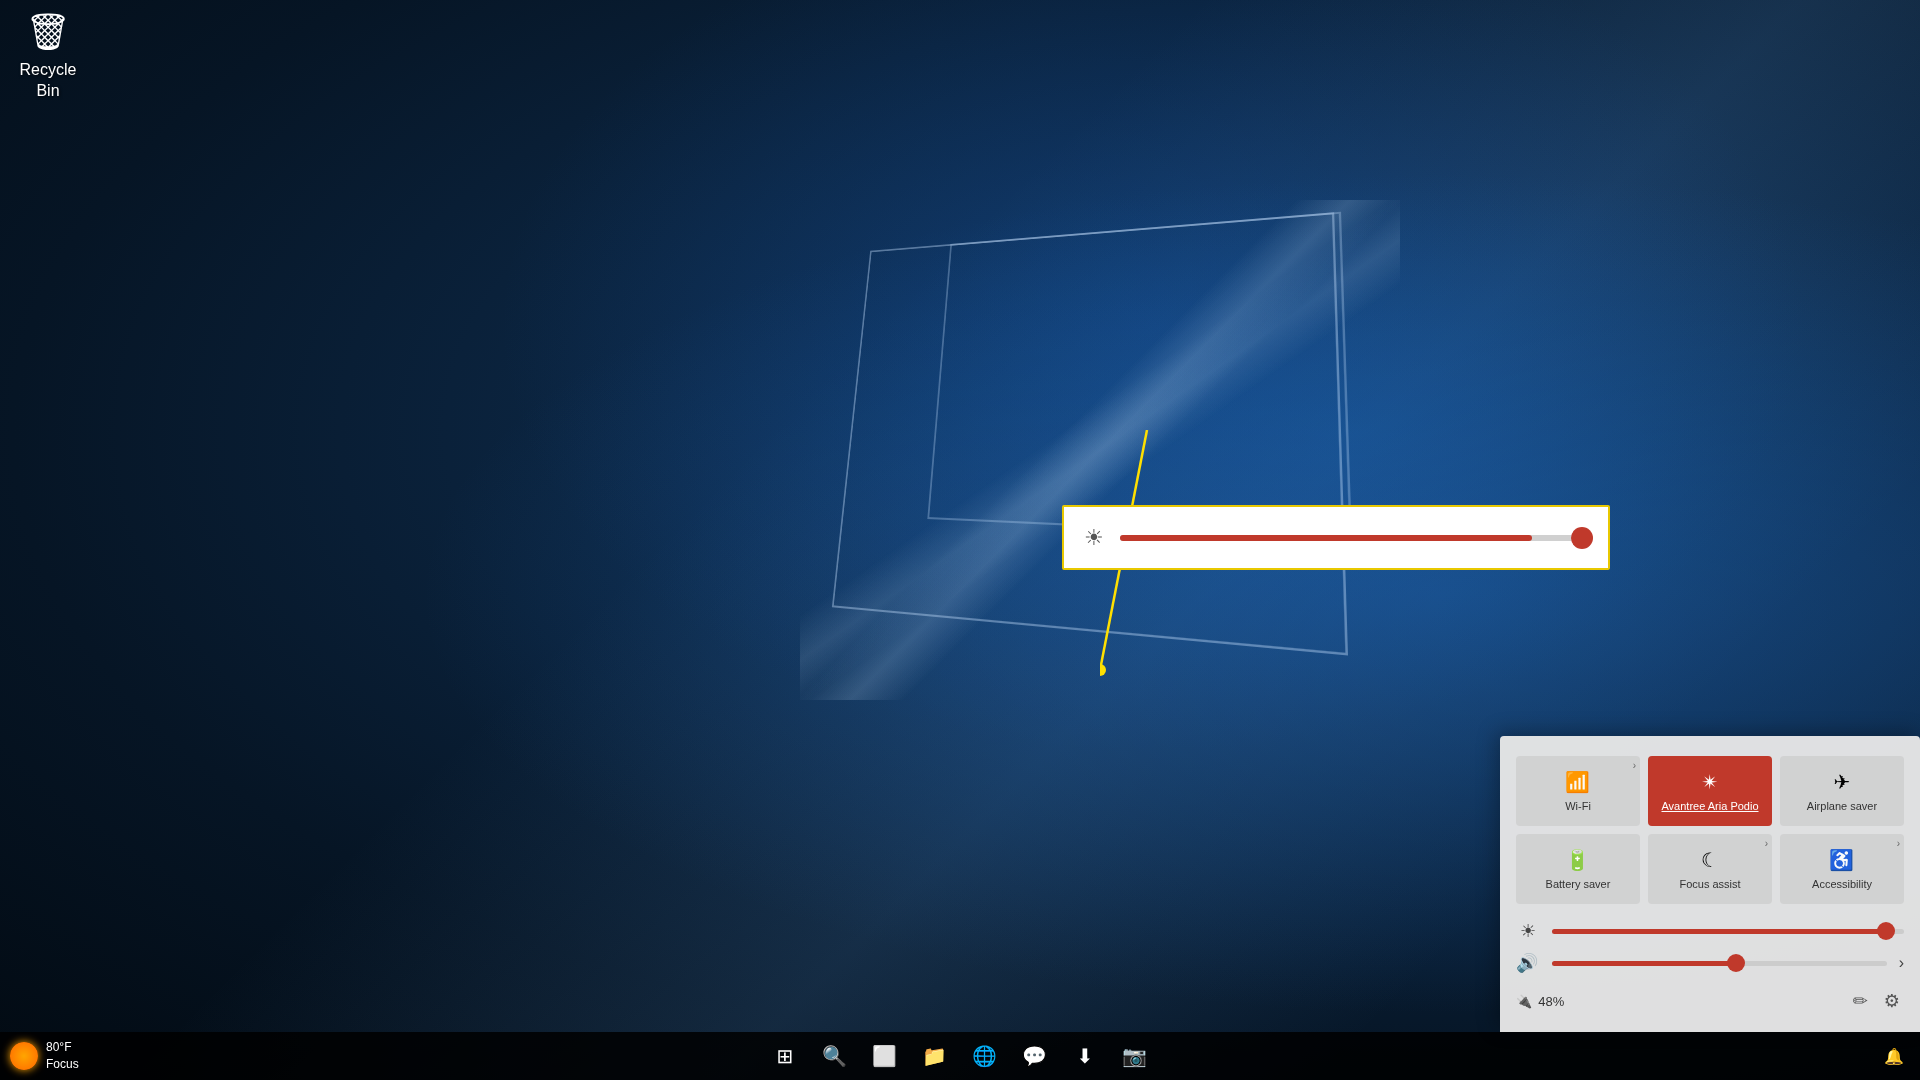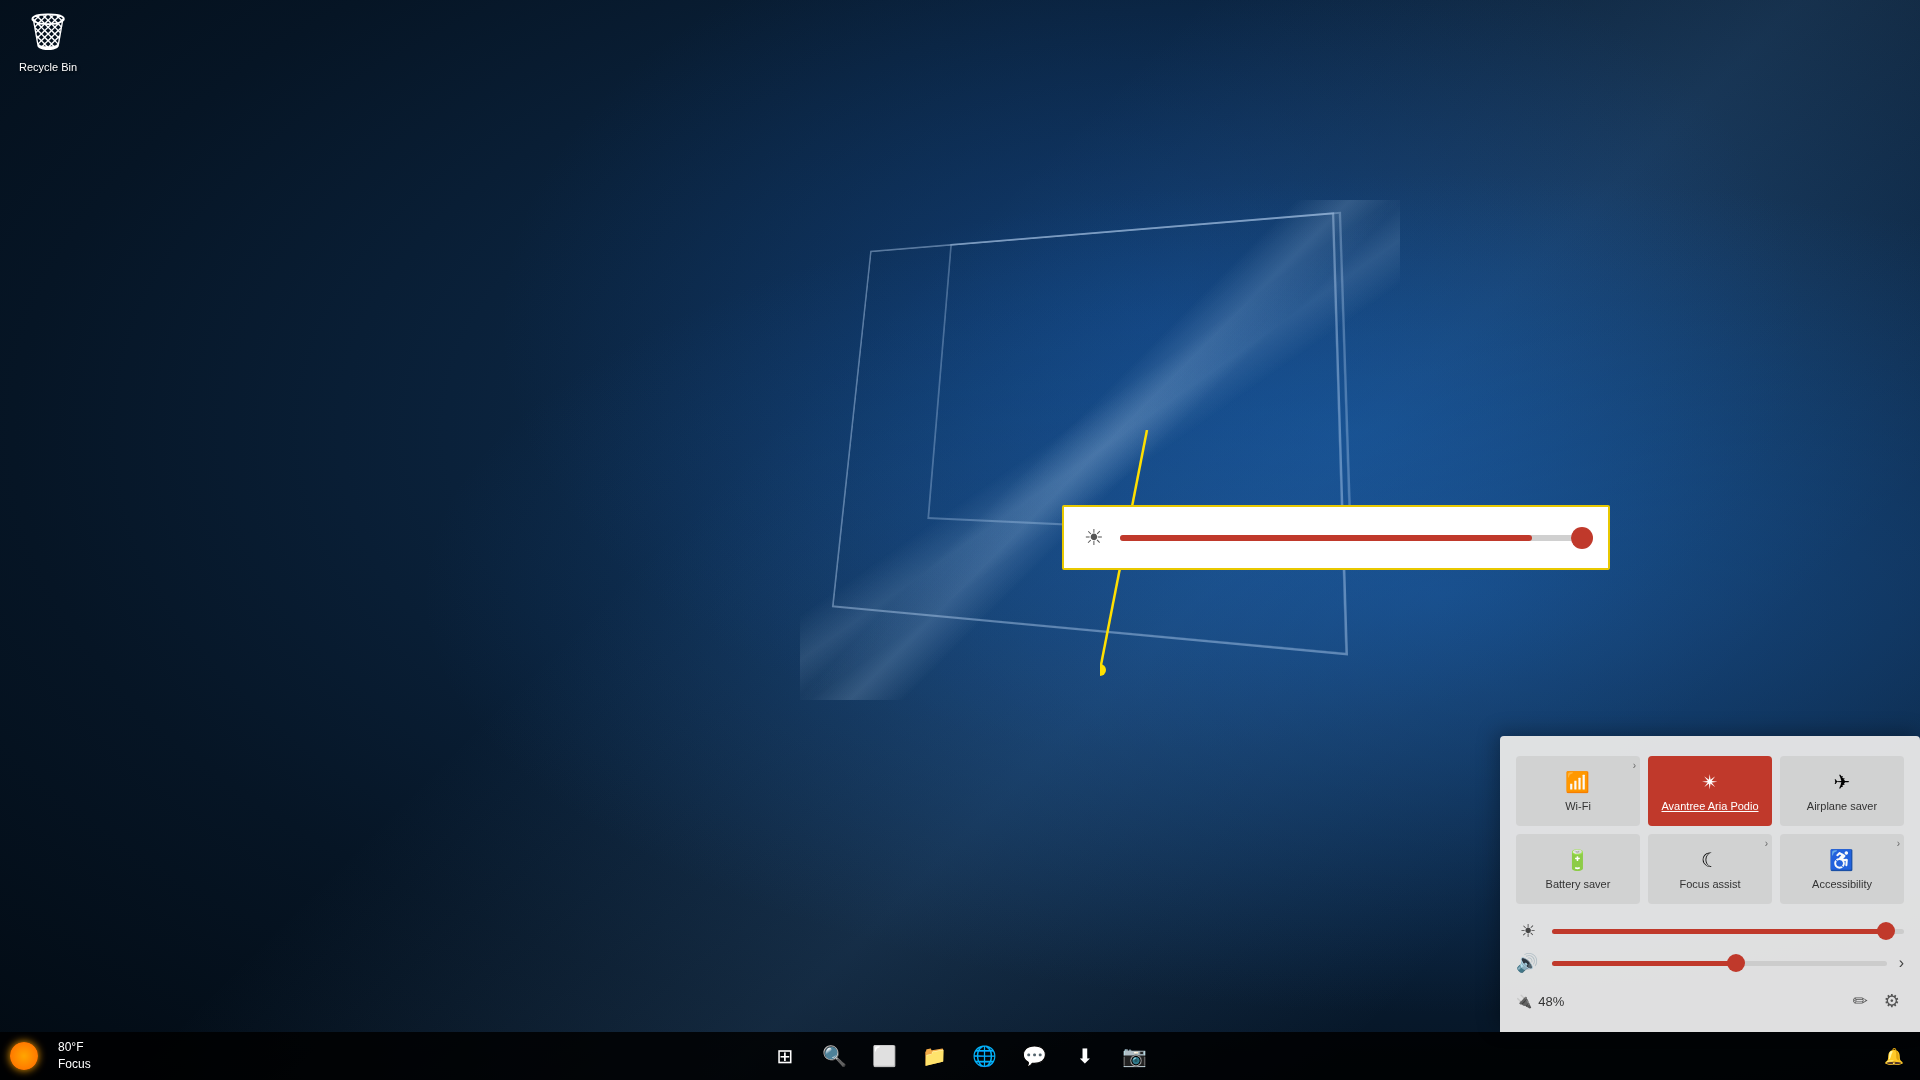--- a/index.html
+++ b/index.html
@@ -79,21 +79,21 @@
       width: 48px;
       height: 48px;
       margin: 0 auto 4px;
       display: flex;
       align-items: center;
       justify-content: center;
       font-size: 36px;
     }
 
     .recycle-label {
-      font-size: 11px;
+      font-size: 16px;
       color: white;
       text-shadow: 1px 1px 3px rgba(0,0,0,0.8);
       line-height: 1.3;
     }
 
     
     #taskbar {
       position: absolute;
       bottom: 0;
       left: 0;
@@ -103,21 +103,21 @@
       display: flex;
       align-items: center;
       z-index: 100;
     }
 
     
     .weather-widget {
       display: flex;
       align-items: center;
       padding: 0 10px;
-      gap: 20px;
+      gap: 8px;
       color: white;
     }
 
     .weather-icon {
       width: 28px;
       height: 28px;
       background: radial-gradient(circle, #FFA500, #FF6600);
       border-radius: 50%;
       box-shadow: 0 0 8px #FFA500;
     }

